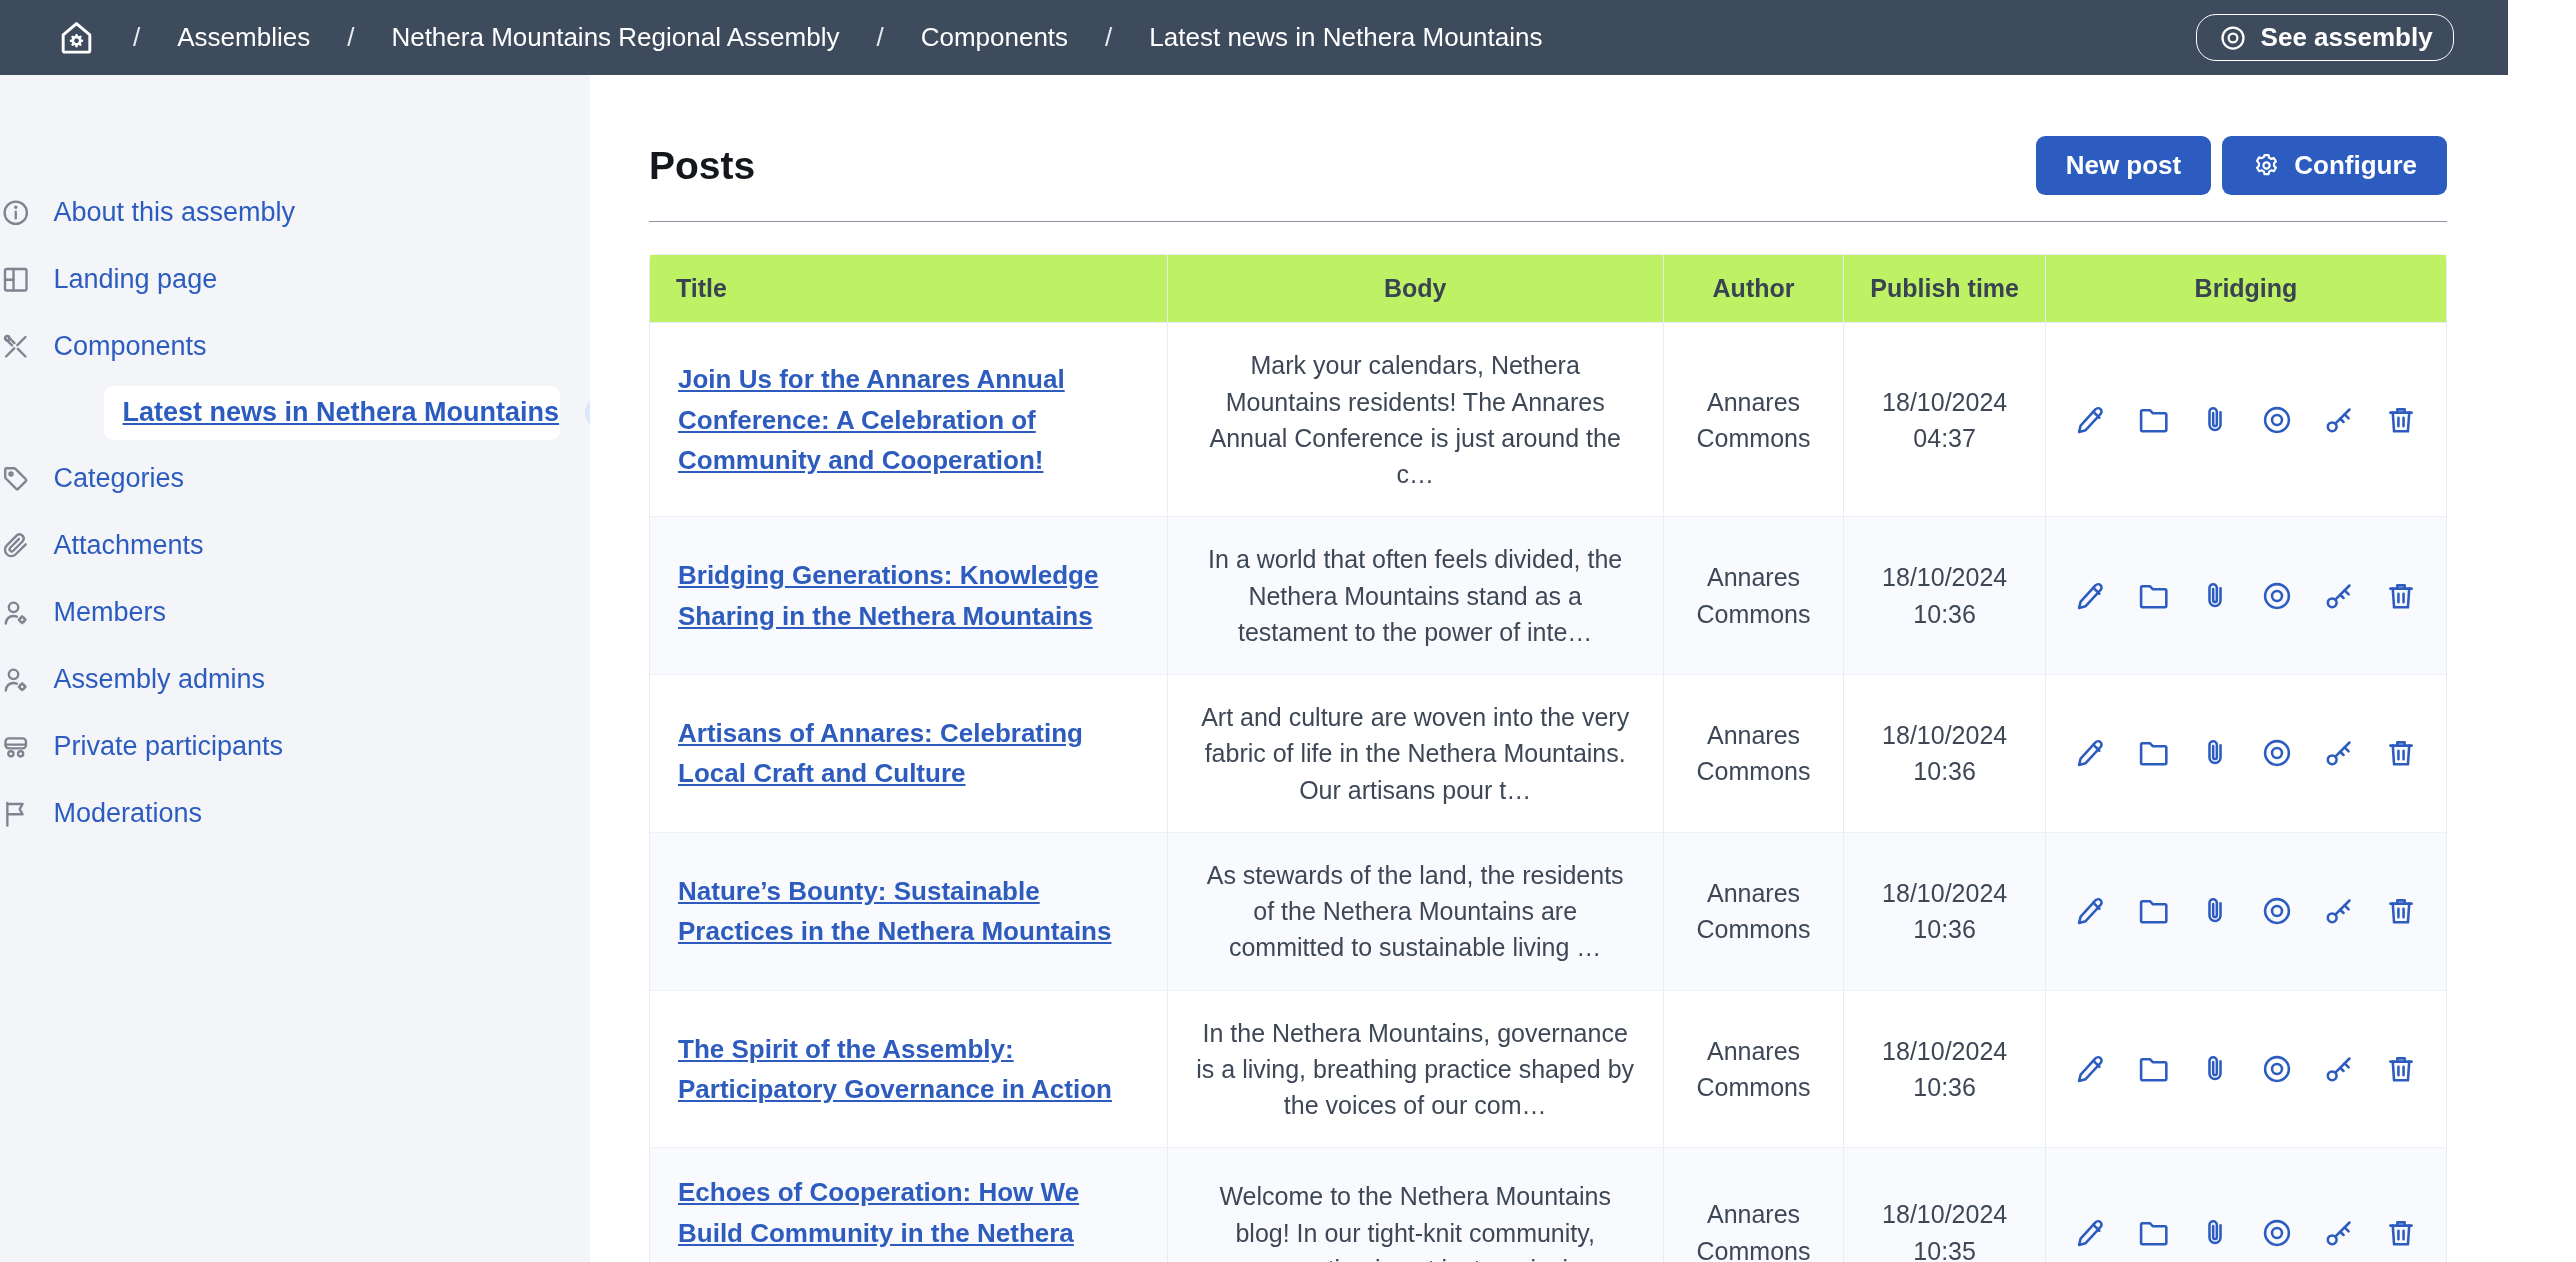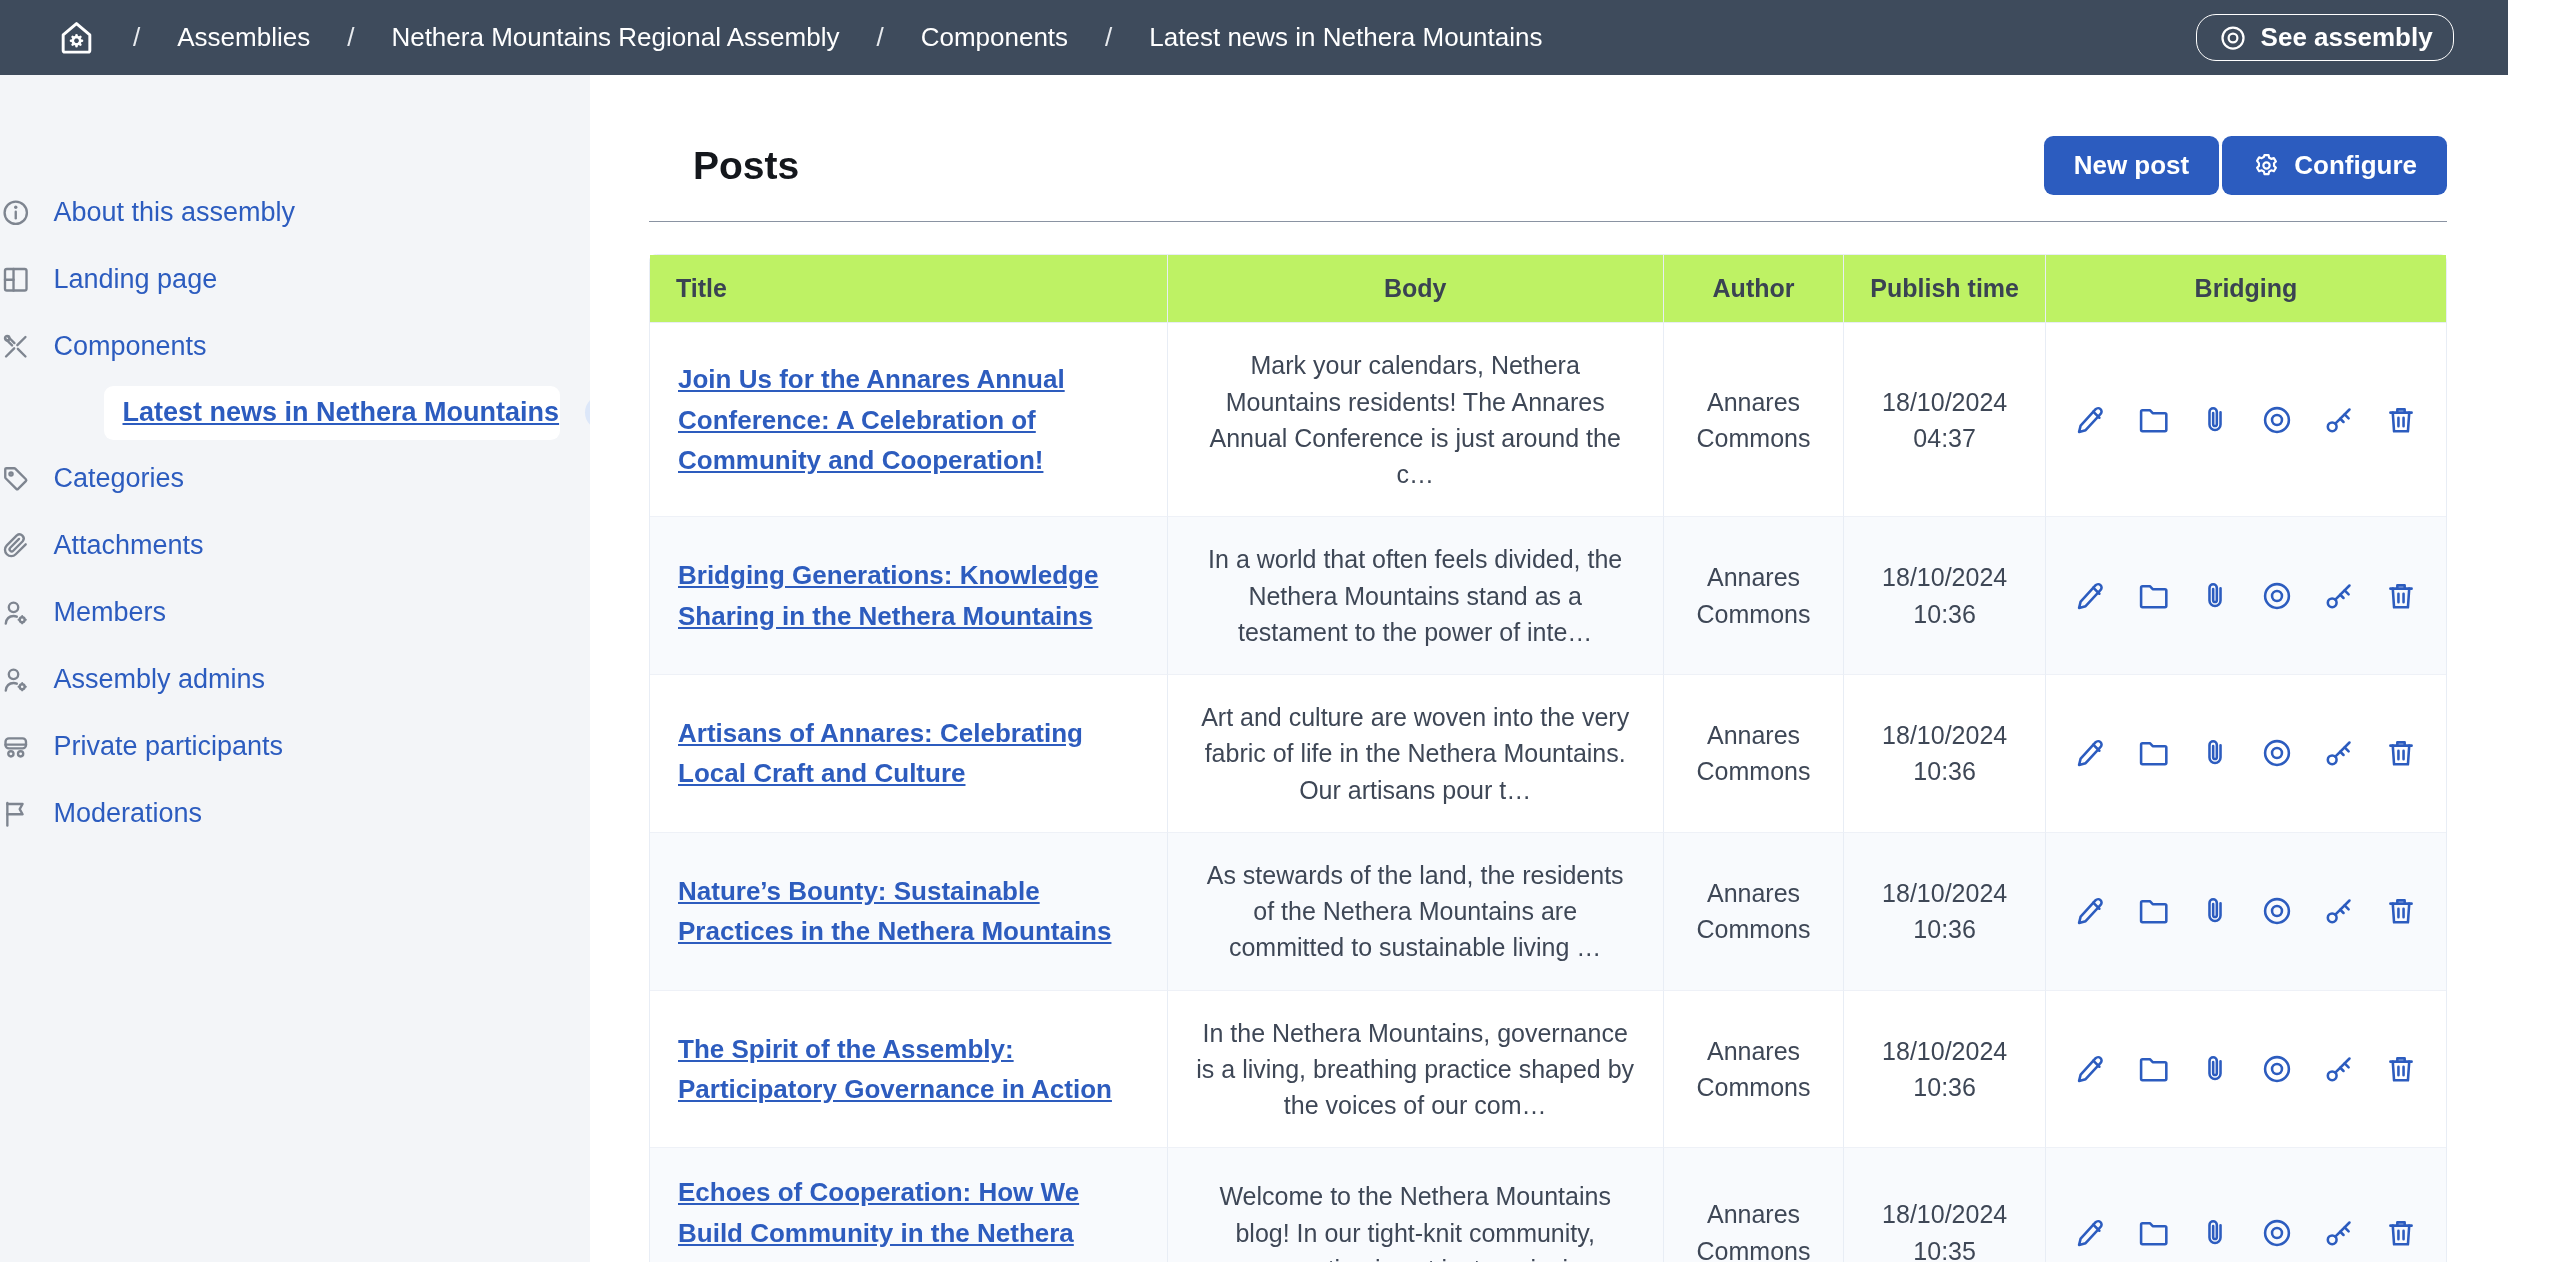--- a/index.html
+++ b/index.html
@@ -65,23 +65,23 @@
   }
   .badge {
     margin-left: 26px;
     background: #dce7f9; color: #2c5cbf;
     font-size: 22px; font-weight: 700; text-decoration: underline;
     border-radius: 925px; padding: 4.6px 14px; cursor: pointer;
   }
 
   
   .main { flex: 1; background: #ffffff; padding: 61px 61px 0 59px; min-width: 0; }
-  .page-head { display: flex; align-items: center; justify-content: space-between; margin-left: 44px; }
+  .page-head { display: flex; align-items: center; justify-content: space-between; }
   .page-title { font-size: 39px; font-weight: 700; color: #14171c; }
-  .head-actions { display: flex; gap: 3px; }
+  .head-actions { display: flex; gap: 11px; }
   .btn-primary {
     background: #2c5cbf; color: #ffffff; border: none; border-radius: 9.3px;
     font-family: inherit; font-size: 26px; font-weight: 700;
     padding: 14px 30px; display: flex; align-items: center; gap: 13px;
     cursor: pointer; white-space: nowrap;
   }
   .btn-primary .ic { width: 29px; height: 29px; }
   .rule { border: none; border-top: 1.9px solid #8a93a2; margin-top: 26px; }
 
   

